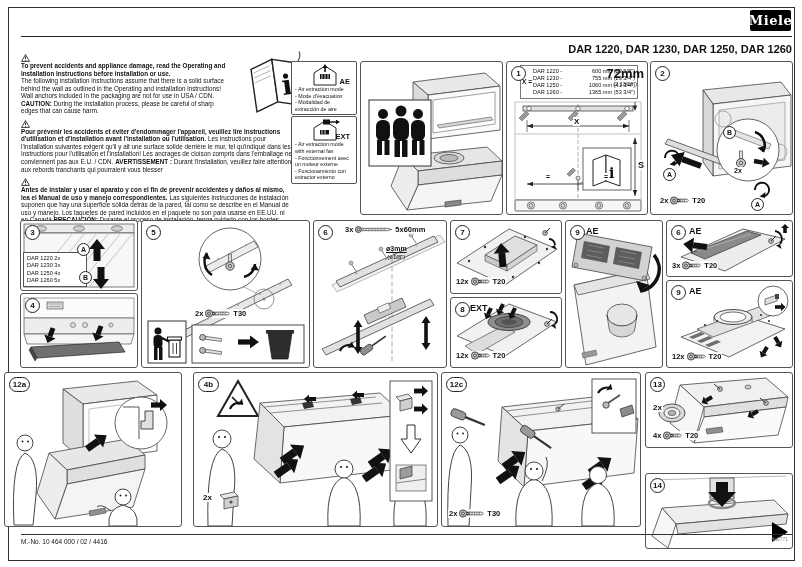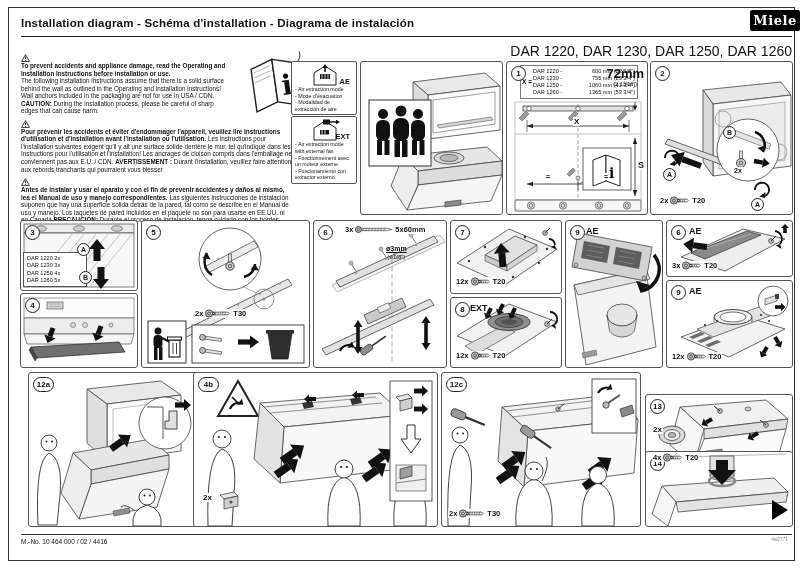--- a/index.html
+++ b/index.html
@@ -1,24 +1,24 @@
 <!DOCTYPE html>
 <html><head>
 <meta charset="utf-8">
 <style>
   html,body{margin:0;padding:0;background:#fff;}
   .page{position:relative;width:802px;height:567px;background:#fff;overflow:hidden;
         font-family:"Liberation Sans",sans-serif;color:#111;}
   .frame{position:absolute;left:8px;top:7px;width:785px;height:552px;border:1px solid #333;}
   .hdr-title{position:absolute;left:21px;top:17px;font-size:11.5px;font-weight:bold;letter-spacing:.2px;}
   .hdr-rule{position:absolute;left:21px;top:36px;width:771px;border-top:1.3px solid #222;}
-  .brand-box{position:absolute;left:750px;top:10px;width:50px;height:21px;background:#000;border-radius:2px;
+  .brand-box{position:absolute;left:750px;top:10px;width:41px;height:21px;background:#000;border-radius:2px;
              display:flex;align-items:center;justify-content:center;}
   .brand-box span{color:#fff;font-family:"DejaVu Serif",serif;font-weight:bold;font-size:13px;letter-spacing:.5px;}
-  .hdr-models{position:absolute;right:10px;top:43px;font-size:14px;}
+  .hdr-models{position:absolute;right:10px;top:43px;font-size:11px;font-weight:bold;}
   .notices{position:absolute;left:21px;top:54px;width:272px;font-size:6.3px;line-height:1.2;}
   .para{margin-bottom:5px;}
   .para .lead{font-weight:bold;}
   .para.en .lead,.para.en .bodyl{display:block;width:208px;}
   .tri{vertical-align:-1px;margin-right:1px;}
   .book-big{position:absolute;left:224px;top:0px;transform:rotate(-8deg);}
   .legend{position:absolute;left:291px;top:61px;width:66px;}
   .lgbox{border:1px solid #555;border-radius:2px;background:#fff;padding:2px 2px 2px 3px;margin-bottom:1px;}
   .lgicon{display:block;margin:0 auto;}
   .lgcode{font-size:7.5px;font-weight:bold;text-align:right;margin-top:-9px;margin-right:4px;}
@@ -47,21 +47,20 @@
   .ftr-code{position:absolute;right:14px;top:536px;font-size:5px;color:#888;}
   svg{display:block;}
   .abs{position:absolute;}
 </style>
 </head>
 <body>
 
 <div class="page">
   <div class="frame"></div>
 
-  <div class="hdr-title">Installation diagram  -  Schéma d'installation  -  Diagrama de instalación</div>
   <div class="brand-box">
       <span>Miele</span>
     </div>
   <div class="hdr-rule"></div>
   <div class="hdr-models">DAR 1220, DAR 1230, DAR 1250, DAR 1260</div>
 
   <div class="notices">
     <div class="para en">
       <span class="lead"><svg class="tri" width="9" height="8" viewBox="0 0 11 10">
             <polygon points="5.5,0.7 10.4,9.3 0.6,9.3" fill="none" stroke="#111" stroke-width="1"></polygon>
@@ -648,21 +647,21 @@
           <circle cx="4" cy="4.5" r="3.6" fill="#c9c9c9" stroke="#222" stroke-width="0.8"></circle>
           <circle cx="4" cy="4.5" r="1.5" fill="none" stroke="#222" stroke-width="0.7"></circle>
           <rect x="7.8" y="3" width="1.8" height="3" fill="#e8e8e8" stroke="#222" stroke-width="0.6"></rect>
           <path d="M9.8 3.1h7.2l1.4 1.4-1.4 1.4H9.8z" fill="#f0f0f0" stroke="#222" stroke-width="0.6"></path>
           <path d="M11 3.1l-.7 2.8M13 3.1l-.7 2.8M15 3.1l-.7 2.8" stroke="#222" stroke-width="0.45"></path>
       </svg>
         <span>T20</span>
     </div>
   </div>
 
-  <div class="panel" style="left:28px;top:372px;width:178px;height:155px;">
+  <div class="panel" style="left:4px;top:372px;width:178px;height:155px;">
     <div class="pnum wide">12a</div>
     <svg class="abs" style="left:0;top:0;" width="168" height="153" viewBox="0 0 168 153">
       <polygon points="58,16 132,8 152,22 78,31" fill="#e9e9e9" stroke="#444" stroke-width="0.8"></polygon>
       <polygon points="78,31 152,22 152,78 78,88" fill="#fcfcfc" stroke="#444" stroke-width="0.8"></polygon>
       <polygon points="58,16 78,31 78,88 58,70" fill="#dedede" stroke="#444" stroke-width="0.8"></polygon>
       <polygon points="84,36 146,28 146,72 84,81" fill="#fff" stroke="#999" stroke-width="0.6"></polygon>
       <polygon points="44,80 122,66 140,82 62,97" fill="#e7e7e7" stroke="#444" stroke-width="0.8"></polygon>
       <polygon points="62,97 140,82 140,96 62,111" fill="#dfdfdf" stroke="#444" stroke-width="0.8"></polygon>
       <polygon points="62,111 140,96 128,134 50,146" fill="#f4f4f4" stroke="#444" stroke-width="0.8"></polygon>
       <polygon points="44,80 62,97 62,111 50,146 32,120" fill="#ededed" stroke="#444" stroke-width="0.8"></polygon>
@@ -844,21 +843,21 @@
           <circle cx="4" cy="4.5" r="3.6" fill="#c9c9c9" stroke="#222" stroke-width="0.8"></circle>
           <circle cx="4" cy="4.5" r="1.5" fill="none" stroke="#222" stroke-width="0.7"></circle>
           <rect x="7.8" y="3" width="1.8" height="3" fill="#e8e8e8" stroke="#222" stroke-width="0.6"></rect>
           <path d="M9.8 3.1h13.2l1.4 1.4-1.4 1.4H9.8z" fill="#f0f0f0" stroke="#222" stroke-width="0.6"></path>
           <path d="M11 3.1l-.7 2.8M13.4 3.1l-.7 2.8M15.8 3.1l-.7 2.8M18.2 3.1l-.7 2.8M20.6 3.1l-.7 2.8" stroke="#222" stroke-width="0.45"></path>
         </svg>
       <span>T30</span>
     </div>
   </div>
 
-  <div class="panel" style="left:645px;top:394px;width:148px;height:76px;">
+  <div class="panel" style="left:645px;top:372px;width:148px;height:76px;">
     <div class="pnum">13</div>
     <svg class="abs" style="left:0;top:0;" width="146" height="74" viewBox="0 0 146 74">
       <polygon points="34,12 120,5 142,24 58,34" fill="#f0f0f0" stroke="#444" stroke-width="0.8"></polygon>
       <polygon points="58,34 142,24 140,34 58,44" fill="#e0e0e0" stroke="#444" stroke-width="0.8"></polygon>
       <polygon points="24,50 34,12 58,34 48,70" fill="#f6f6f6" stroke="#444" stroke-width="0.8"></polygon>
       <polygon points="48,70 58,44 140,34 132,62" fill="#fafafa" stroke="#444" stroke-width="0.8"></polygon>
       <polygon points="60,56 76,54 77,59 61,61" fill="#8f8f8f" stroke="#333" stroke-width="0.5"></polygon>
       <ellipse cx="102" cy="14" rx="3" ry="2" fill="#cfcfcf" stroke="#333" stroke-width="0.6"></ellipse>
       <circle cx="74" cy="16" r="2.4" fill="#bbb" stroke="#333" stroke-width="0.7"></circle>
         <line x1="74" y1="16" x2="68" y2="11" stroke="#333" stroke-width="1"></line>
@@ -885,21 +884,21 @@
           <circle cx="4" cy="4.5" r="3.6" fill="#c9c9c9" stroke="#222" stroke-width="0.8"></circle>
           <circle cx="4" cy="4.5" r="1.5" fill="none" stroke="#222" stroke-width="0.7"></circle>
           <rect x="7.8" y="3" width="1.8" height="3" fill="#e8e8e8" stroke="#222" stroke-width="0.6"></rect>
           <path d="M9.8 3.1h7.2l1.4 1.4-1.4 1.4H9.8z" fill="#f0f0f0" stroke="#222" stroke-width="0.6"></path>
           <path d="M11 3.1l-.7 2.8M13 3.1l-.7 2.8M15 3.1l-.7 2.8" stroke="#222" stroke-width="0.45"></path>
         </svg>
       <span>T20</span>
     </div>
   </div>
 
-  <div class="panel" style="left:645px;top:451px;width:148px;height:76px;text-decoration:underline;">
+  <div class="panel" style="left:645px;top:473px;width:148px;height:76px;text-decoration:underline;">
     <div class="pnum">14</div>
     <svg class="abs" style="left:0;top:0;" width="146" height="74" viewBox="0 0 146 74">
       <line x1="6" y1="6" x2="140" y2="2" stroke="#999" stroke-width="0.7"></line>
       <polygon points="16,34 128,26 142,40 30,50" fill="#efefef" stroke="#444" stroke-width="0.8"></polygon>
       <polygon points="30,50 142,40 140,50 32,60" fill="#e3e3e3" stroke="#444" stroke-width="0.8"></polygon>
       <polygon points="6,62 16,34 30,50 22,74" fill="#f7f7f7" stroke="#444" stroke-width="0.8"></polygon>
       <rect x="64" y="4" width="24" height="20" fill="#e2e2e2" stroke="#444" stroke-width="0.8"></rect>
       <ellipse cx="76" cy="24" rx="12" ry="4.5" fill="#d0d0d0" stroke="#444" stroke-width="0.7"></ellipse>
       <ellipse cx="76" cy="29" rx="13" ry="5" fill="none" stroke="#8a8a8a" stroke-width="2.4"></ellipse>
       <polygon points="70,8 82,8 82,18 90,18 76,33 62,18 70,18" fill="#111"></polygon>

